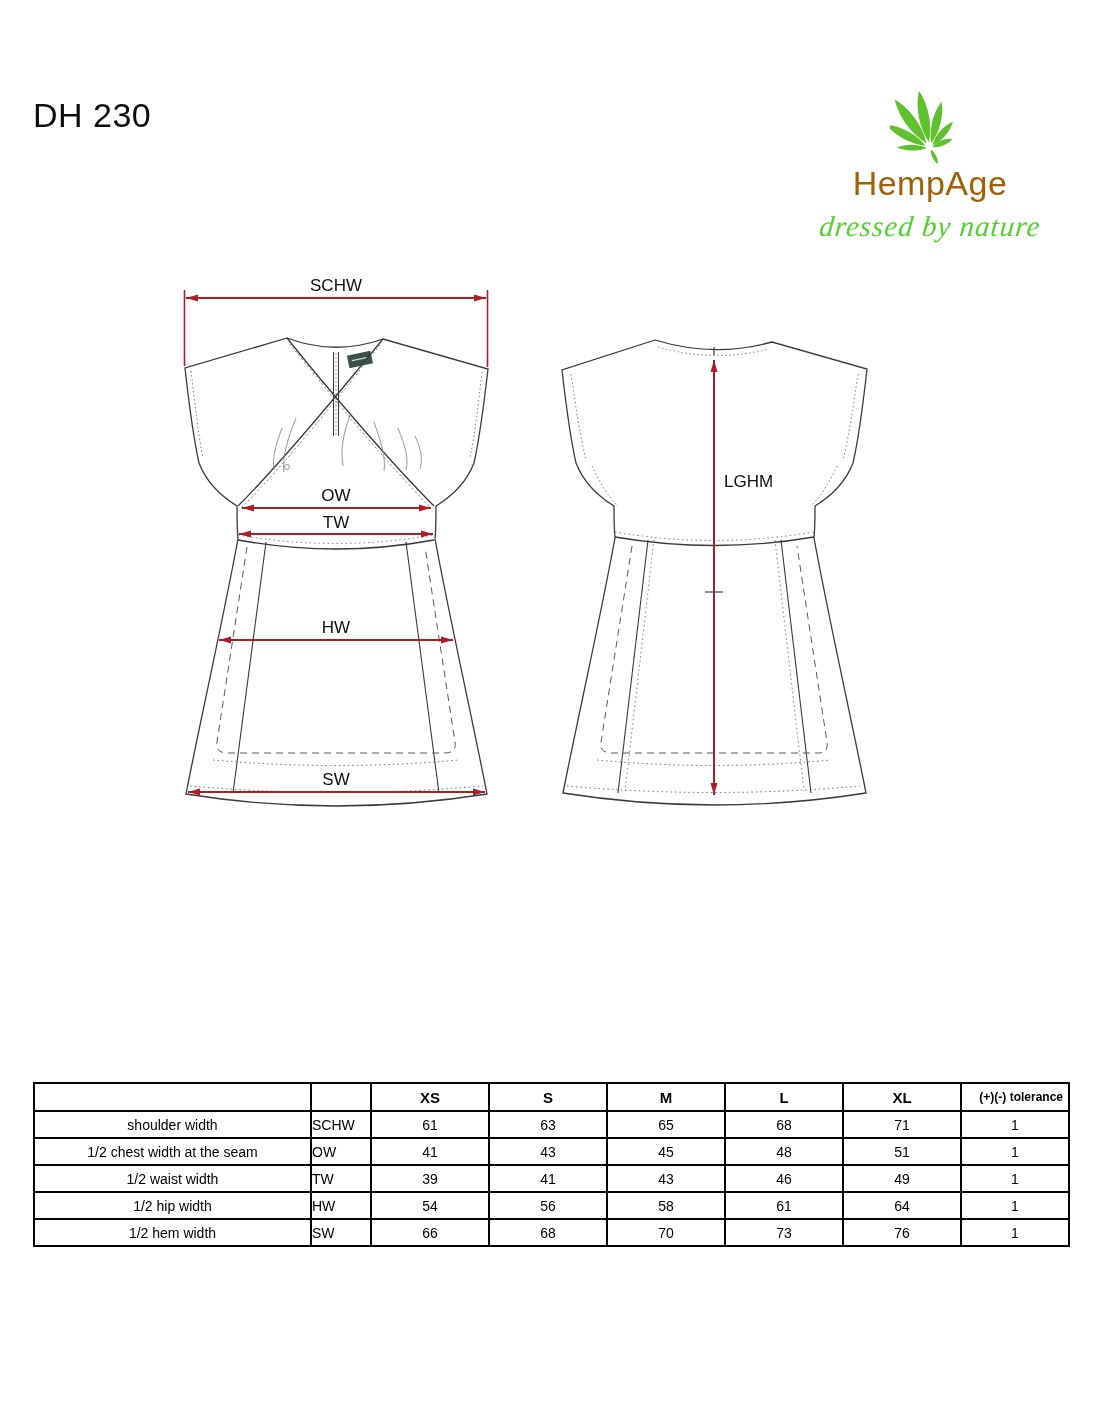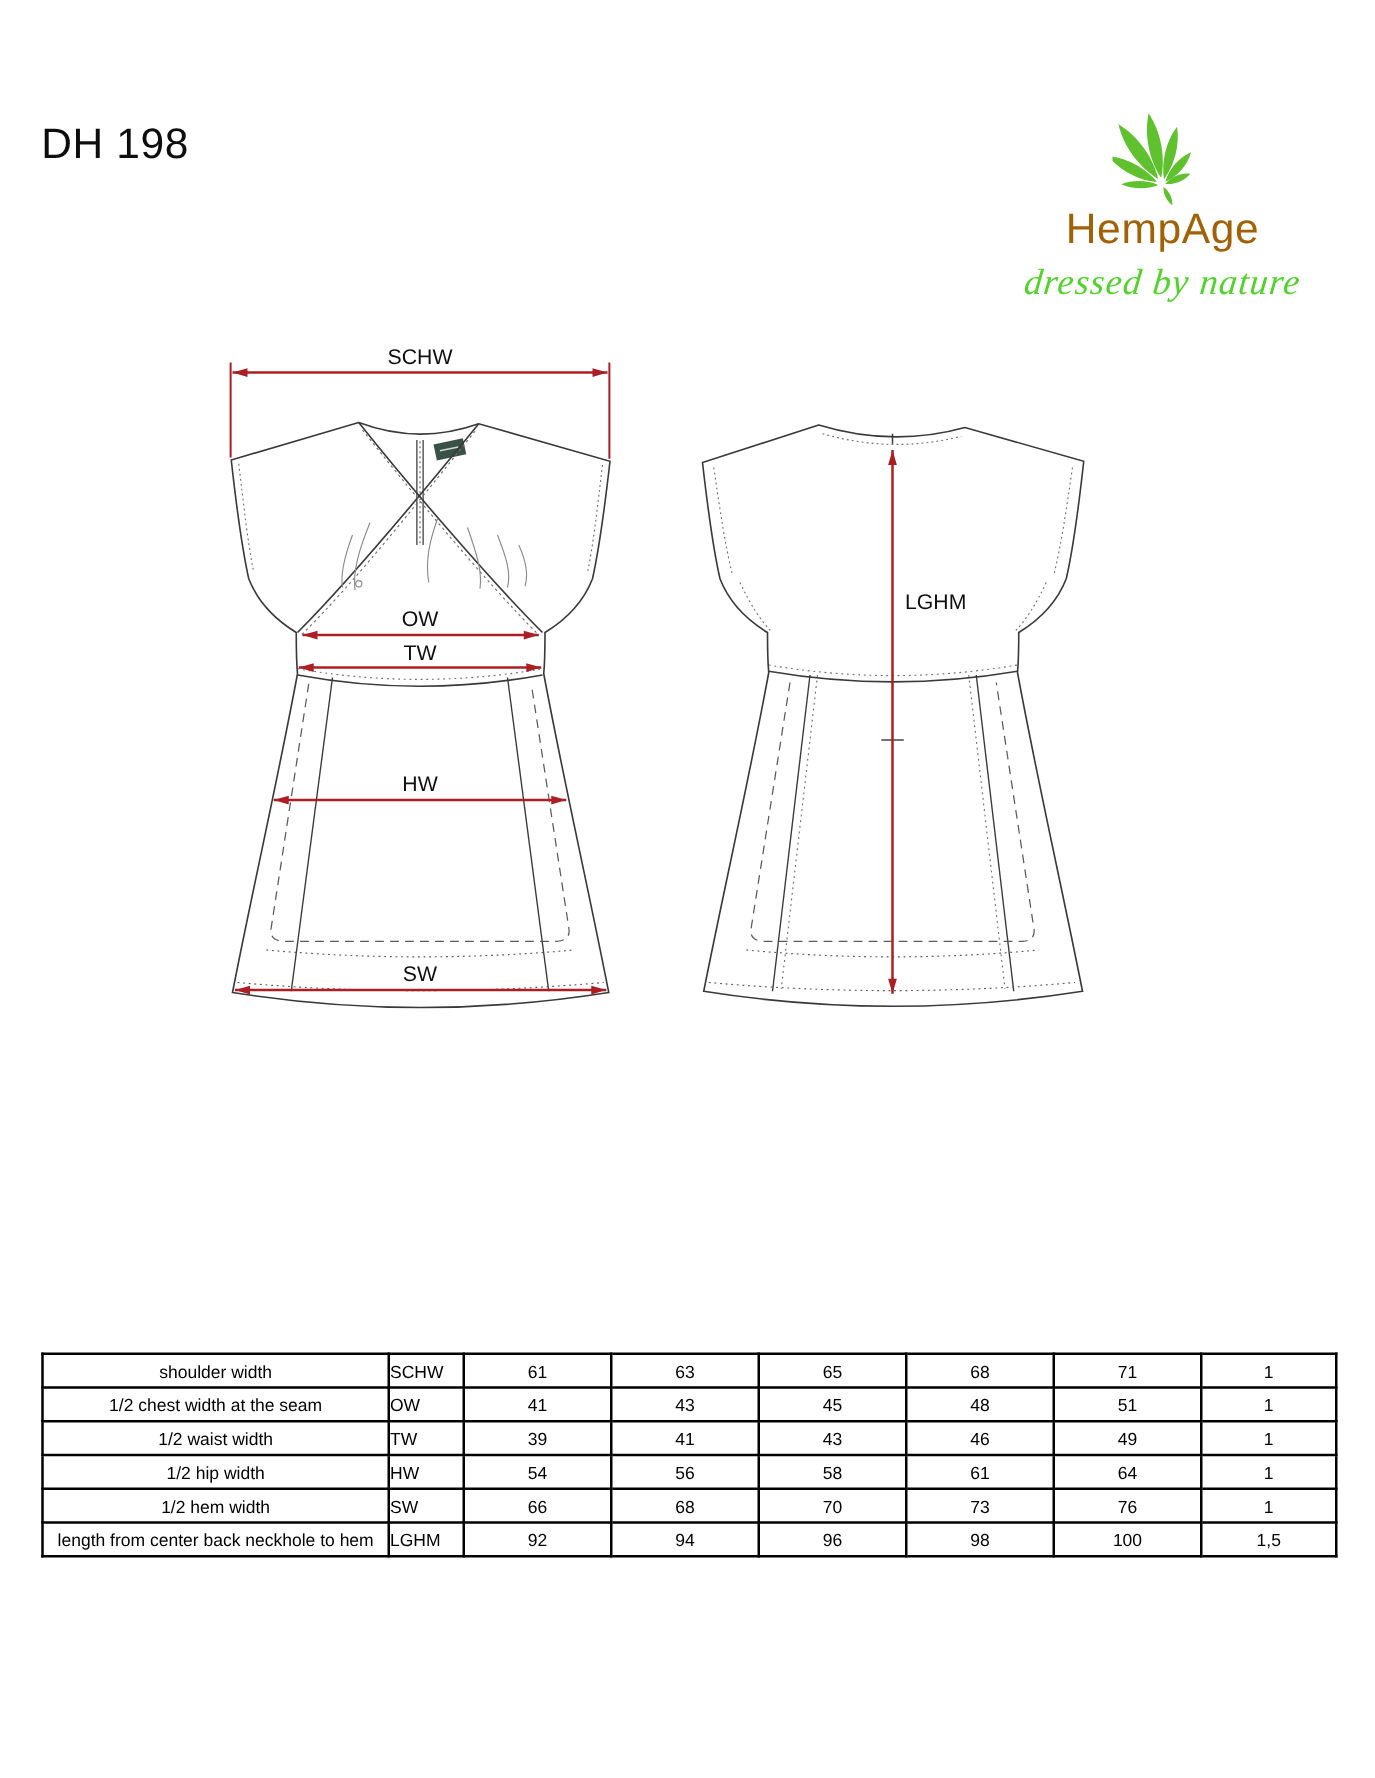--- a/index.html
+++ b/index.html
@@ -22,21 +22,21 @@
   #spec-table th{height:26px;font-size:15px;font-weight:bold;text-align:center;padding:0;}
   #spec-table td{height:25px;padding:0;}
   #spec-table th.tol-h{font-size:12px;text-align:right;padding-right:5px;}
   td.desc{text-align:center;padding-left:6px;}
   td.code{text-align:left;padding-left:5px;}
   td.val,td.tol{text-align:center;padding-right:8px;}
 </style>
 </head>
 <body>
 
-<div class="abs" id="doc-title">DH 198</div>
+<div class="abs" id="doc-title">DH 230</div>
 
 <div class="abs" id="logo">
   <svg id="leaf-svg" width="86" height="86" viewBox="0 0 86 86">
     <g transform="translate(40,66) rotate(-14)" fill="#5ec12d">
       <g transform="rotate(-75) scale(0.55)">
           <path d="M0,-6 C-7,-22 -7,-44 0,-60 C7,-44 7,-22 0,-6 Z"></path>
         </g>
       <g transform="rotate(-48) scale(0.82)">
           <path d="M0,-6 C-7,-22 -7,-44 0,-60 C7,-44 7,-22 0,-6 Z"></path>
         </g>
@@ -171,20 +171,30 @@
     <col style="width:277px">
       <col style="width:60px">
       <col style="width:118px">
       <col style="width:118px">
     <col style="width:118px">
       <col style="width:118px">
       <col style="width:118px">
       <col style="width:108px">
   </colgroup>
   <tbody>
+      <tr>
+    <th></th>
+    <th></th>
+    <th>XS</th>
+    <th>S</th>
+    <th>M</th>
+    <th>L</th>
+    <th>XL</th>
+    <th class="tol-h">(+)(-) tolerance</th>
+  </tr>
   <tr>
     <td class="desc">shoulder width</td>
     <td class="code">SCHW</td>
     <td class="val">61</td>
     <td class="val">63</td>
     <td class="val">65</td>
     <td class="val">68</td>
     <td class="val">71</td>
     <td class="tol">1</td>
   </tr>
@@ -221,24 +231,14 @@
   <tr>
     <td class="desc">1/2 hem width</td>
     <td class="code">SW</td>
     <td class="val">66</td>
     <td class="val">68</td>
     <td class="val">70</td>
     <td class="val">73</td>
     <td class="val">76</td>
     <td class="tol">1</td>
   </tr>
-  <tr>
-    <td class="desc">length from center back neckhole to hem</td>
-    <td class="code">LGHM</td>
-    <td class="val">92</td>
-    <td class="val">94</td>
-    <td class="val">96</td>
-    <td class="val">98</td>
-    <td class="val">100</td>
-    <td class="tol">1,5</td>
-  </tr>
 </tbody>
   </table>
 
 </body></html>

